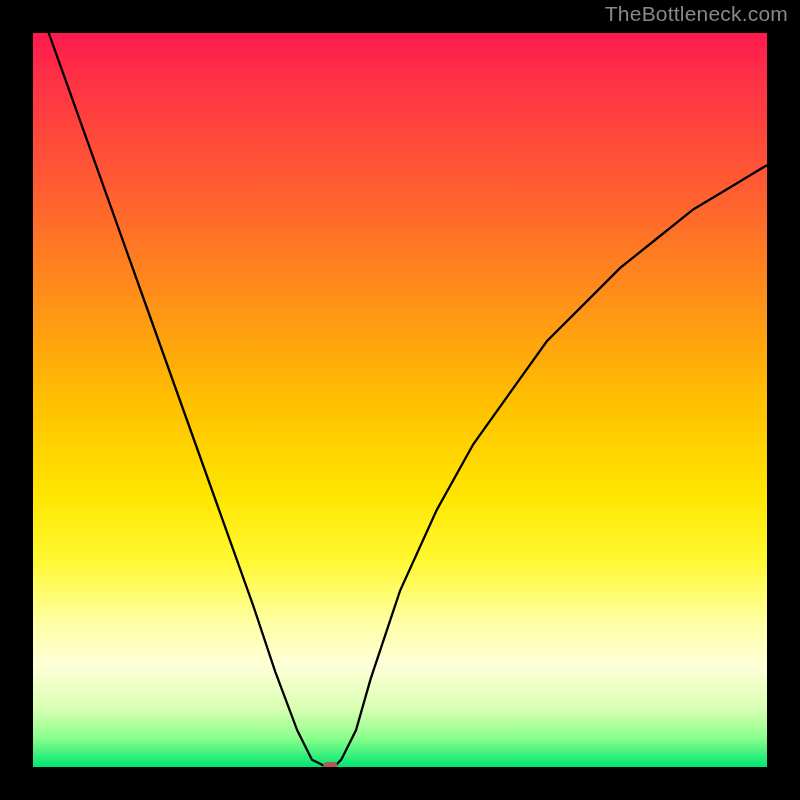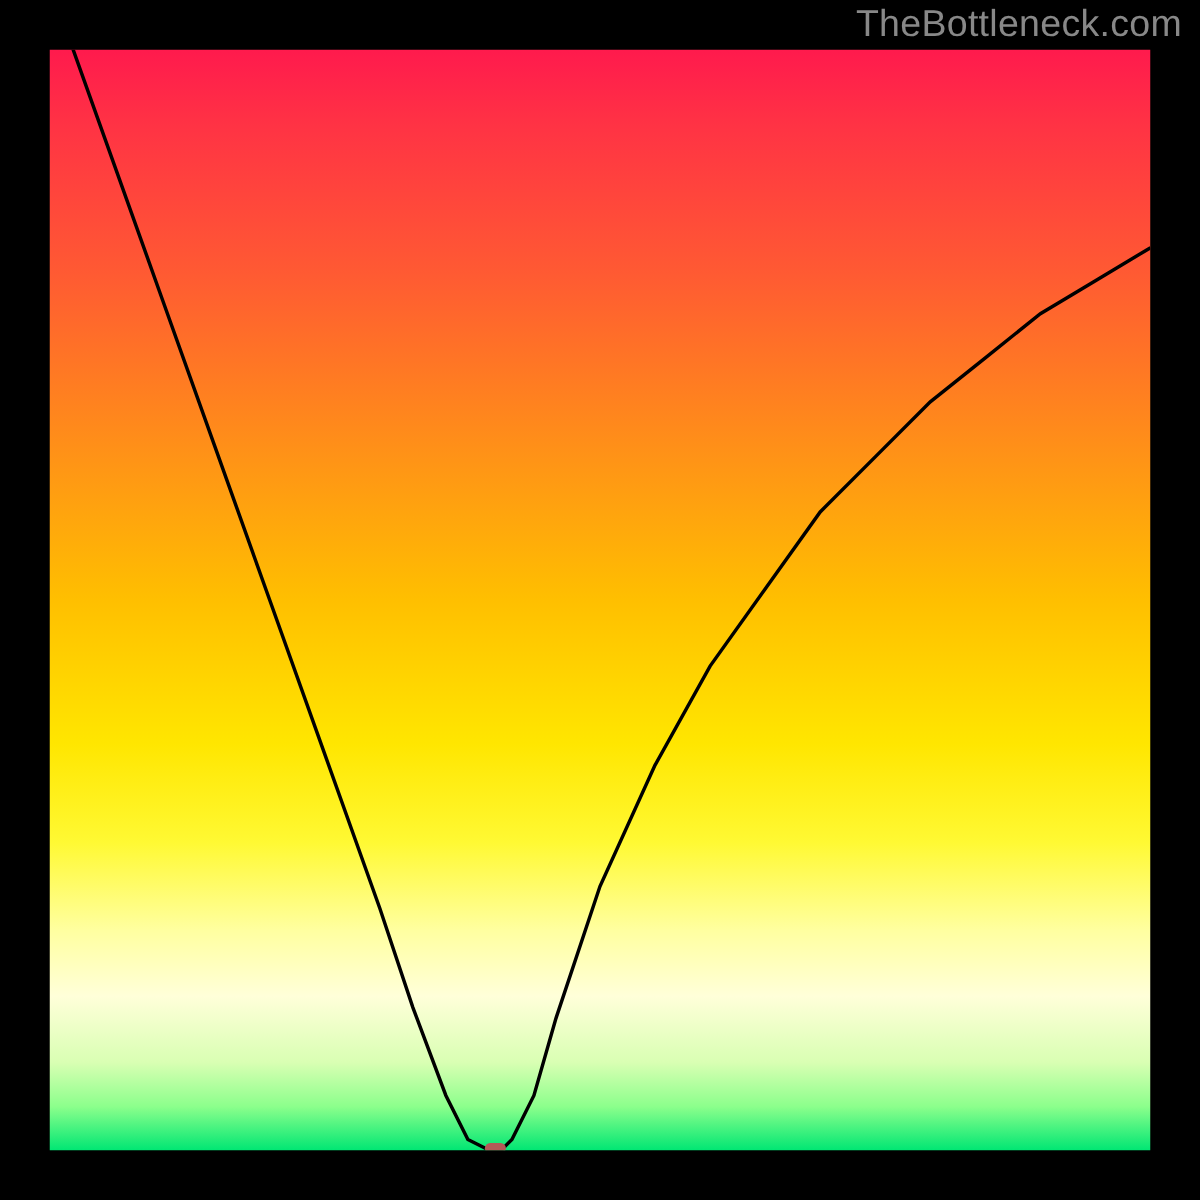--- a/index.html
+++ b/index.html
@@ -62,21 +62,21 @@
   }
   .marker {
     fill: #b35a57;
     stroke: none;
   }
   .watermark {
     position: absolute;
     top: 2px;
     right: 12px;
     color: #888;
-    font-size: 25px;
+    font-size: 21px;
     font-weight: 500;
     letter-spacing: 0.2px;
   }
 </style>
 </head>
 <body>
 
 <div class="frame">
   <div class="plot">
     <div class="gradient"></div>

